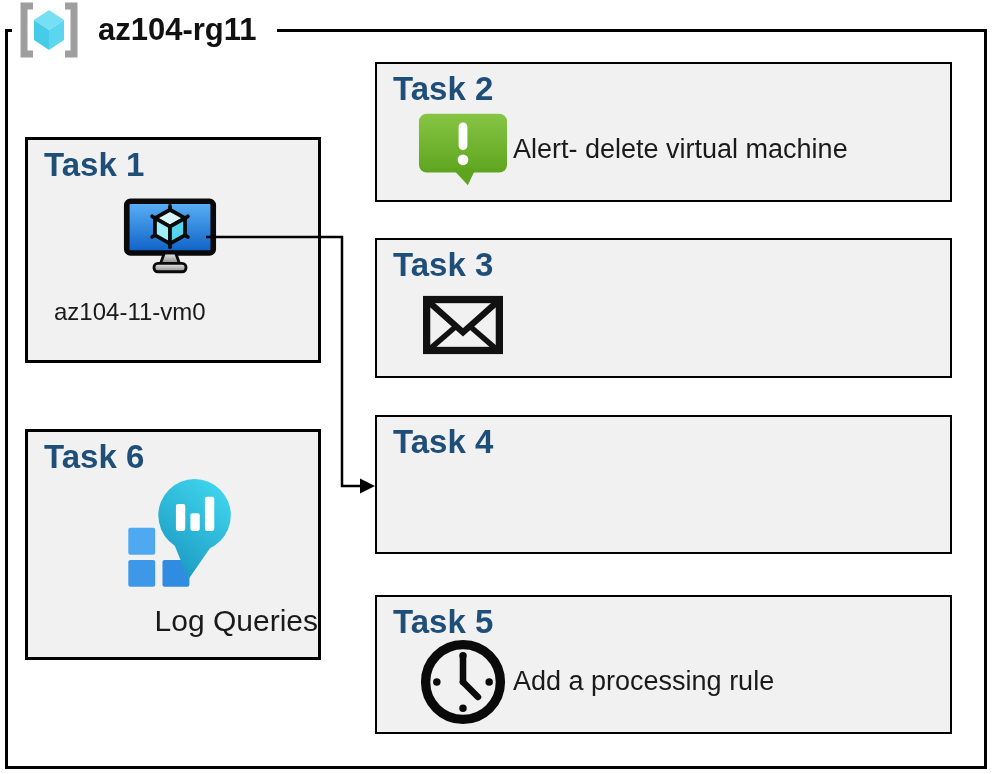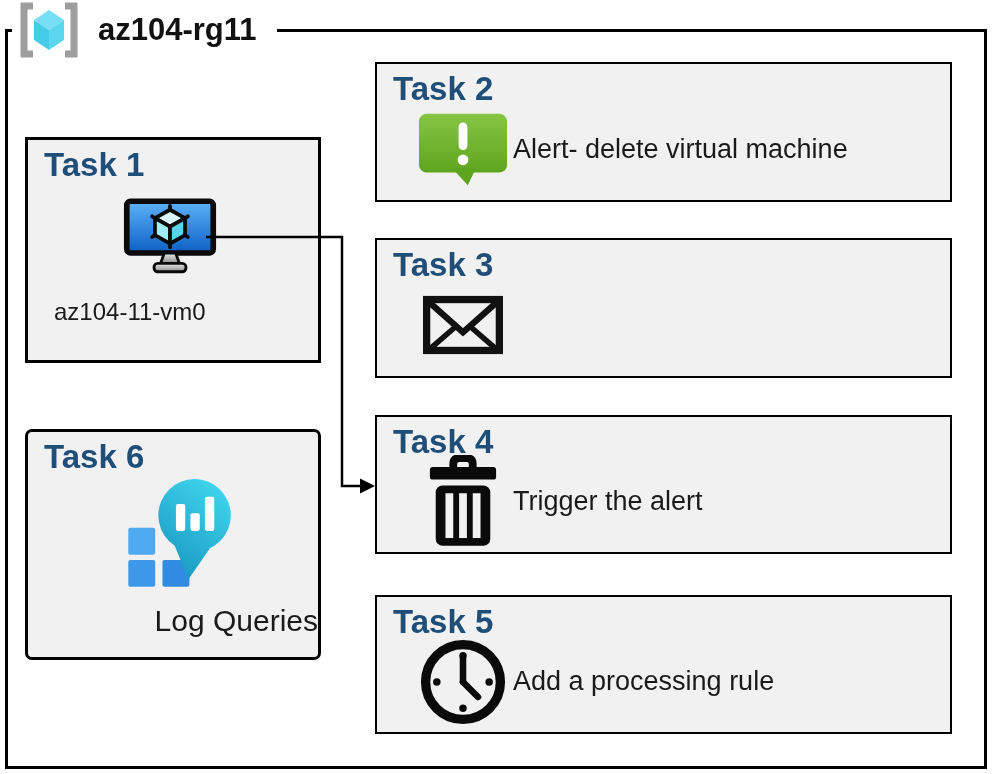--- a/index.html
+++ b/index.html
@@ -23,21 +23,21 @@
   }
   .lbox { border:3px solid var(--border-black); }
   .rbox { border:2px solid var(--border-black); left:375px; width:577px; }
 
   .box-header {
     position:absolute; left:16px; top:6px;
     font-size:33px; font-weight:bold; color:var(--header-blue);
     white-space:nowrap;
   }
   #task1 { left:25px; top:137px; width:296px; height:226px; }
-  #task6 { left:25px; top:429px; width:296px; height:231px;border-radius:7px; }
+  #task6 { left:25px; top:429px; width:296px; height:231px; }
   #task2 { top:62px;  height:140px; }
   #task3 { top:238px; height:140px; }
   #task4 { top:415px; height:139px; }
   #task5 { top:595px; height:139px; }
 
   .row {
     position:absolute; left:36px; top:40px; right:14px; bottom:6px;
     display:flex; align-items:center;
   }
   .icon-slot { width:100px; flex:none; display:flex; justify-content:center; align-items:center; }
@@ -157,33 +157,20 @@
         <path d="M8,58 L38,32" stroke="#111" stroke-width="6" fill="none"></path>
         <path d="M80,58 L50,32" stroke="#111" stroke-width="6" fill="none"></path>
         <path d="M7,7 L44,40 L81,7" stroke="#111" stroke-width="7" fill="none" stroke-linejoin="miter"></path>
       </svg>
     </div>
   </div>
 </div>
 
 <div class="box rbox" id="task4">
   <div class="box-header">Task 4</div>
-  <div class="row">
-    <div class="icon-slot">
-      <svg width="74" height="94" viewBox="0 0 76 96">
-        <path d="M28,12 V9 Q28,3 34,3 H42 Q48,3 48,9 V12" fill="none" stroke="#0a0a0a" stroke-width="8"></path>
-        <rect x="4" y="12" width="68" height="13" rx="3" fill="#0a0a0a"></rect>
-        <rect x="10" y="31" width="56" height="62" rx="7" fill="#0a0a0a"></rect>
-        <rect x="20" y="39" width="8" height="46" fill="#F1F1F1"></rect>
-        <rect x="34" y="39" width="8" height="46" fill="#F1F1F1"></rect>
-        <rect x="48" y="39" width="8" height="46" fill="#F1F1F1"></rect>
-      </svg>
-    </div>
-    <div class="rlabel">Trigger the alert</div>
-  </div>
 </div>
 
 <div class="box rbox" id="task5">
   <div class="box-header">Task 5</div>
   <div class="row">
     <div class="icon-slot">
       <svg width="86" height="86" viewBox="0 0 92 92">
         <circle cx="46" cy="46" r="40" fill="none" stroke="#0a0a0a" stroke-width="10"></circle>
         <circle cx="46" cy="18" r="4" fill="#0a0a0a"></circle>
         <circle cx="74" cy="46" r="4" fill="#0a0a0a"></circle>

